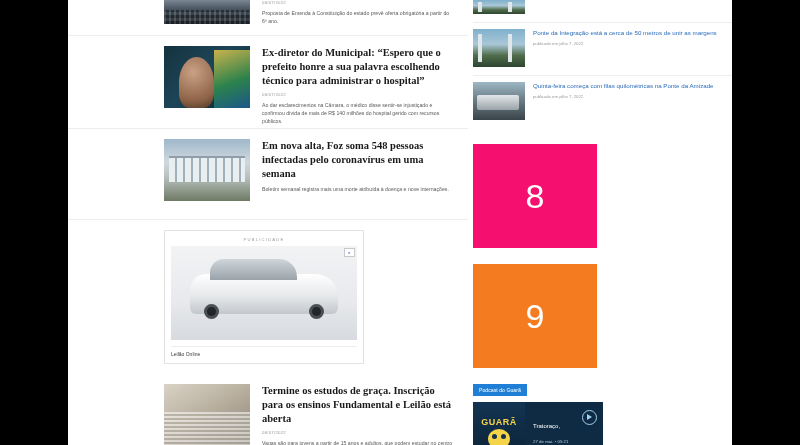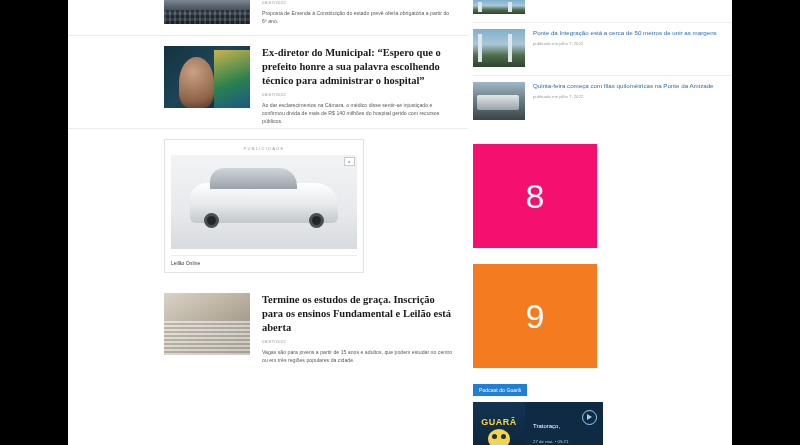--- a/index.html
+++ b/index.html
@@ -346,20 +346,30 @@
         <div class="thumb" style="height:62px;">
           <div class="img-man"></div>
         </div>
         <div class="body">
           <h2>Ex-diretor do Municipal: “Espero que o prefeito honre a sua palavra escolhendo técnico para administrar o hospital”</h2>
           <p class="date">06/07/2022</p>
           <p class="excerpt">Ao dar esclarecimentos na Câmara, o médico disse sentir-se injustiçado e confirmou dívida de mais de R$ 140 milhões do hospital gerido com recursos públicos.</p>
         </div>
       </div>
 
+      <div class="article" style="height:70px;">
+        <div class="thumb" style="height:62px;">
+          <div class="img-hospital"></div>
+        </div>
+        <div class="body">
+          <h2>Em nova alta, Foz soma 548 pessoas infectadas pelo coronavírus em uma semana</h2>
+          <p class="date"></p>
+          <p class="excerpt">Boletim semanal registra mais uma morte atribuída à doença e nove internações.</p>
+        </div>
+      </div>
 
       <div class="advert-wrap">
         <div class="advert-label">PUBLICIDADE</div>
         <div class="advert-img">
           <div class="car"></div>
           <div class="wheel w1"></div>
           <div class="wheel w2"></div>
           <div class="adchoice">▸</div>
         </div>
         <div class="advert-caption">Leilão Online</div>

